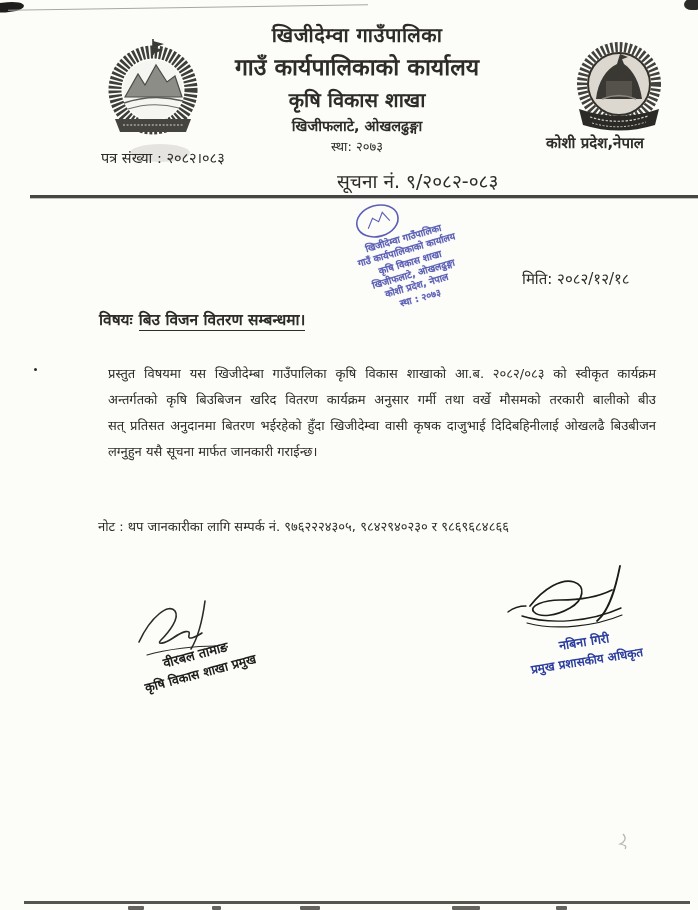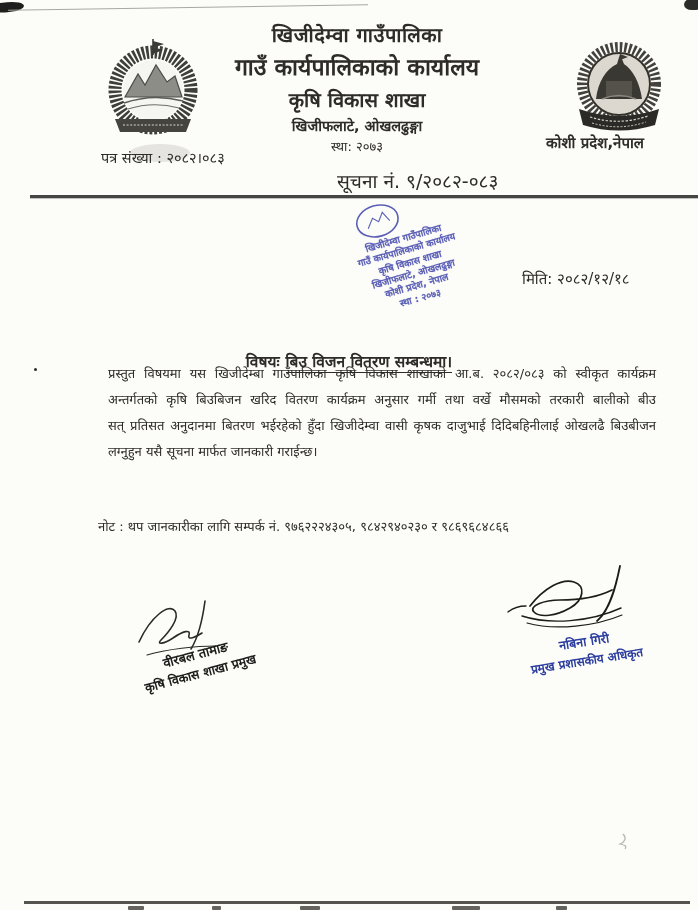--- a/index.html
+++ b/index.html
@@ -25,22 +25,22 @@
   .divider{left:30px; top:195px; width:668px; height:3px; background:#454543;
           box-shadow:0 1px 0 rgba(120,120,120,.45);}
   
   .stamp{left:318px; top:197px; width:178px; text-align:center;
          transform:rotate(-16deg); color:#4a4fae; opacity:.9; z-index:3;}
   .stamp-emblem{display:block; margin:0 auto 1px; margin-left:46px;}
   .stamp-line{font-size:9.5px; font-weight:600; line-height:1.3;
          text-shadow:0 0 1px rgba(74,79,174,.35); white-space:nowrap;}
   
   .date-line{left:522px; top:268px; font-size:15px;}
-  .subject-row{left:99px; top:308px; width:500px; text-align:center;
-         font-size:15.5px; font-weight:bold;margin-top:42px;}
+  .subject-row{left:99px; top:308px; width:500px; 
+         font-size:15.5px; font-weight:bold;}
   .subject-underline{border-bottom:1.6px solid #2e2c29; padding-bottom:1px; margin-left:6px;}
   .body-block{left:108px; top:361px; width:548px; font-size:13px; line-height:26px;}
   .body-line{text-align:justify; text-align-last:justify;}
   .body-line.last{text-align:left; text-align-last:left;}
   .note-line{left:98px; top:517px; width:540px; font-size:13px;}
   .stray-dot{left:34px; top:368px; width:3px; height:3px; background:#2a2a28; border-radius:50%;}
   
   .sig-text-left{left:108px; top:645px; width:180px; text-align:center;
          transform:rotate(-15deg); color:#1d1d1b; line-height:1.5;}
   .sig-text-left .sig-name{font-size:13px; font-weight:bold;}

